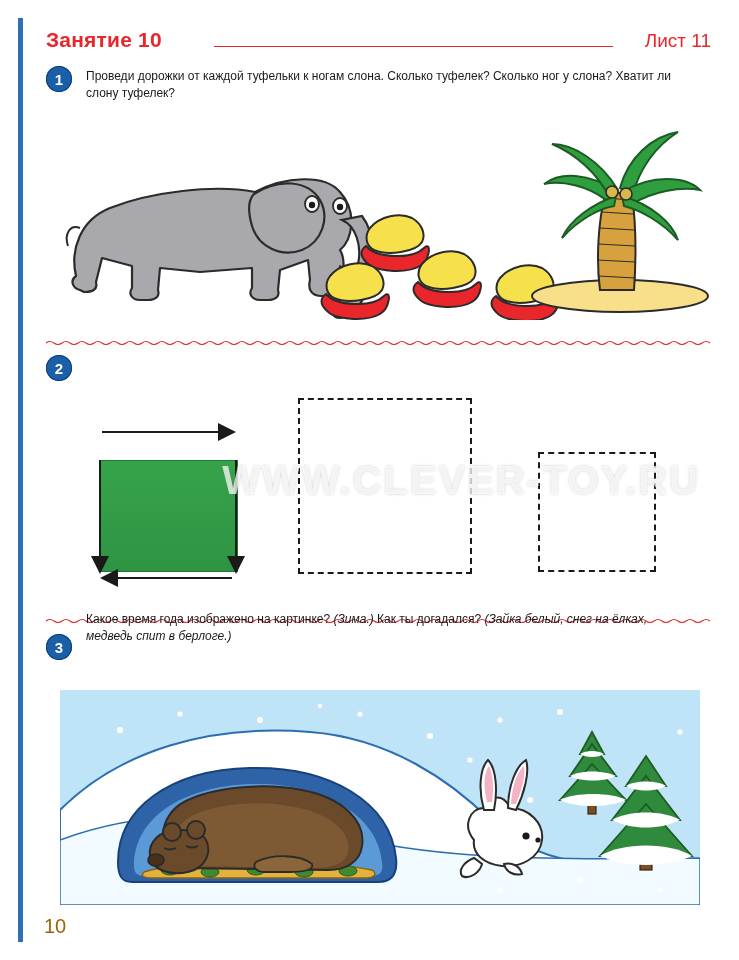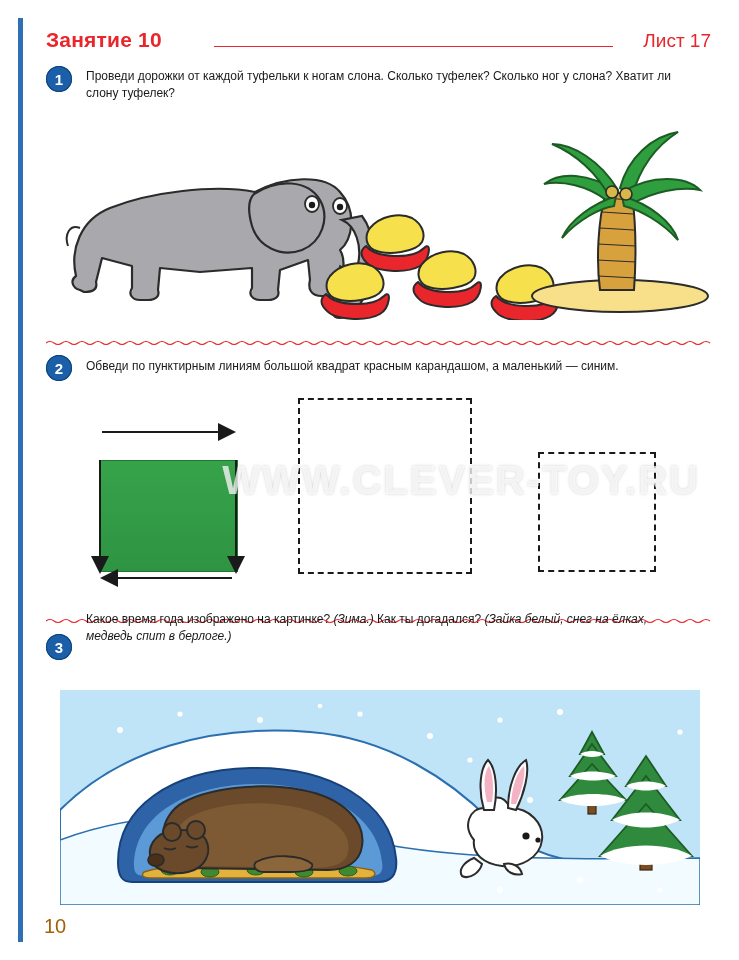--- a/index.html
+++ b/index.html
@@ -86,21 +86,21 @@
 </head>
 <body>
 
 <div class="page">
 
   <div class="left-bar"></div>
 
   <div class="header">
     <div class="lesson-title">Занятие 10</div>
     <div class="header-rule"></div>
-    <div class="sheet-title">Лист 17</div>
+    <div class="sheet-title">Лист 11</div>
   </div>
 
   <div class="badge" style="left:46px;top:66px;">1</div>
   <div class="task-text" style="left:86px;top:68px;width:610px;">Проведи дорожки от каждой туфельки к ногам слона. Сколько туфелек? Сколько ног у слона? Хватит ли слону туфелек?</div>
 
   <svg class="art" style="left:40px;top:100px;" width="680" height="220" viewBox="0 0 680 220">
 
     <g>
       <path d="M40 190 C32 188 30 180 36 176 C30 150 40 120 70 108 C110 92 175 84 215 92 C245 76 285 74 300 92 C318 112 312 140 300 150 C306 160 304 176 296 182 C300 190 296 196 288 196 L282 196 C270 196 268 188 270 180 L268 160 L240 170 L238 190 C240 196 236 200 228 200 L220 200 C212 200 208 194 212 188 L212 168 L160 172 L120 168 L118 190 C120 196 116 200 108 200 L100 200 C92 200 88 194 92 188 L92 166 L62 158 L56 182 C58 190 52 192 44 192 Z" fill="#a9a9ad" stroke="#2b2b2b" stroke-width="2.2" stroke-linejoin="round"></path>
 
@@ -156,21 +156,20 @@
     </g>
   </svg>
 
   <div class="wave" style="top:340px;">
     <svg width="665" height="6" viewBox="0 0 665 6" preserveAspectRatio="none">
       <path d="M0 3 Q4 0 8 3 T16 3 T24 3 T32 3 T40 3 T48 3 T56 3 T64 3 T72 3 T80 3 T88 3 T96 3 T104 3 T112 3 T120 3 T128 3 T136 3 T144 3 T152 3 T160 3 T168 3 T176 3 T184 3 T192 3 T200 3 T208 3 T216 3 T224 3 T232 3 T240 3 T248 3 T256 3 T264 3 T272 3 T280 3 T288 3 T296 3 T304 3 T312 3 T320 3 T328 3 T336 3 T344 3 T352 3 T360 3 T368 3 T376 3 T384 3 T392 3 T400 3 T408 3 T416 3 T424 3 T432 3 T440 3 T448 3 T456 3 T464 3 T472 3 T480 3 T488 3 T496 3 T504 3 T512 3 T520 3 T528 3 T536 3 T544 3 T552 3 T560 3 T568 3 T576 3 T584 3 T592 3 T600 3 T608 3 T616 3 T624 3 T632 3 T640 3 T648 3 T656 3 T664 3" fill="none" stroke="#e8262b" stroke-width="1.2"></path>
     </svg>
   </div>
 
   <div class="badge" style="left:46px;top:355px;">2</div>
-  <div class="task-text" style="left:86px;top:358px;width:608px;">Обведи по пунктирным линиям большой квадрат красным карандашом, а маленький — синим.</div>
 
   <div class="sq-green"></div>
   <div class="sq-dashed-big"></div>
   <div class="sq-dashed-small"></div>
 
   <svg class="art" style="left:86px;top:420px;" width="180" height="180" viewBox="0 0 180 180">
     <defs>
       <marker id="ah" markerWidth="9" markerHeight="9" refX="7" refY="4.5" orient="auto">
         <path d="M0 0 L9 4.5 L0 9 z" fill="#1a1a1a"></path>
       </marker>

